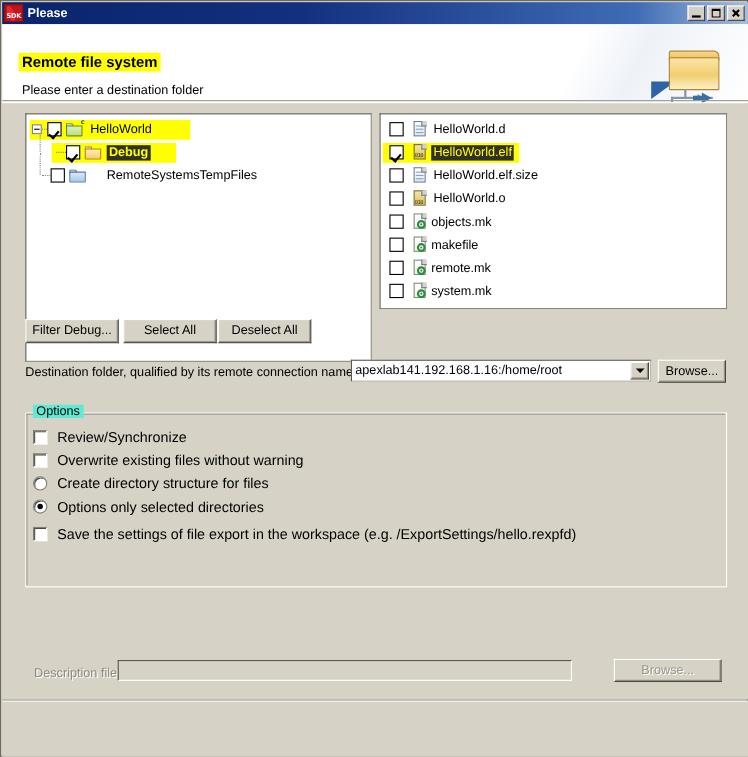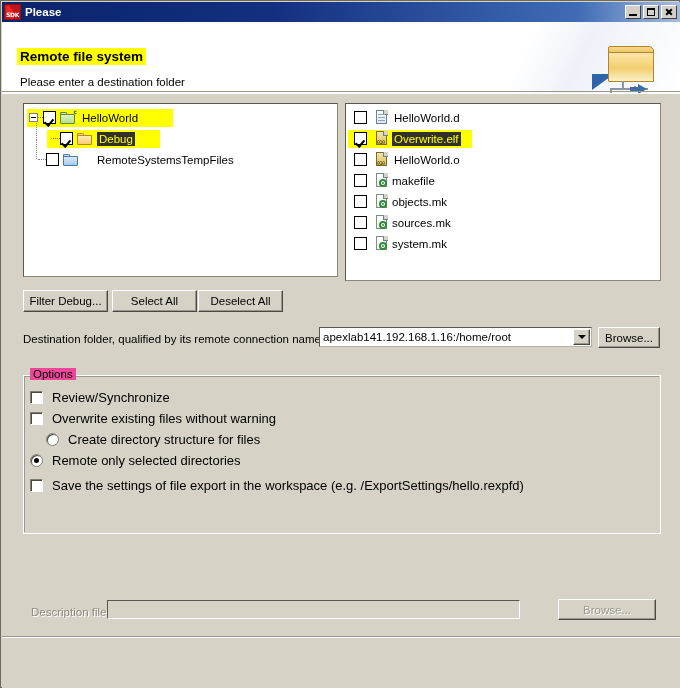--- a/index.html
+++ b/index.html
@@ -113,21 +113,21 @@
     position:absolute;left:1px;top:93px;width:678px;height:542px;
     background:#d6d2c6;
   }
   .panel{
     position:absolute;background:#fff;
     border:1px solid #8b8878;
     border-top-color:#5a5850;border-left-color:#5a5850;
     box-sizing:border-box;
     overflow:hidden;
   }
-  #tree-panel{left:21px;top:9px;width:315px;height:174px;}
+  #tree-panel{left:21px;top:9px;width:315px;height:226px;}
   #file-panel{left:343px;top:9px;width:316px;height:178px;}
 
   .row{position:relative;height:21px;display:flex;align-items:center;}
 
   
   .cbx{
     width:13px;height:13px;box-sizing:border-box;
     border:1px solid #000;background:#fff;
     position:relative;flex:0 0 auto;
   }
@@ -236,21 +236,21 @@
   .group{
     position:absolute;left:21px;top:281px;width:638px;height:159px;
     border:1px solid #ffffff;box-sizing:border-box;
   }
   .group-inner{
     position:absolute;left:0;top:0;right:1px;bottom:1px;
     border:1px solid #9b978d;border-right:none;border-bottom:none;
     box-sizing:border-box;
   }
   .group-title{
-    position:absolute;left:28px;top:274px;background:#ec4899;
+    position:absolute;left:28px;top:274px;background:#5eead4;
     padding:0 3px;font-size:11.5px;
   }
   .opt{position:absolute;display:flex;align-items:center;font-size:13px;}
   .opt .box{
     width:13px;height:13px;box-sizing:border-box;margin-right:9px;
     background:#fff;border:1px solid #7f7d74;
     border-right-color:#fff;border-bottom-color:#fff;
     box-shadow:inset 1px 1px 0 #4a4840;
     flex:0 0 auto;
   }
@@ -258,21 +258,21 @@
     width:13px;height:13px;box-sizing:border-box;margin-right:9px;
     background:#fff;border:1px solid #7f7d74;border-radius:50%;
     box-shadow:inset 1px 1px 0 #4a4840;position:relative;flex:0 0 auto;
   }
   .opt .radio.on:after{
     content:"";position:absolute;left:3px;top:3px;width:5px;height:5px;
     background:#000;border-radius:50%;
   }
   #opt0{left:28px;top:296px;}
   #opt1{left:28px;top:317px;text-align:center;}
-  #opt2{left:44px;top:338px;}
+  #opt2{left:28px;top:338px;}
   #opt3{left:28px;top:359px;}
   #opt4{left:28px;top:384px;}
 
   .desc-label{position:absolute;left:29px;top:512px;font-size:11.5px;color:#8f8b81;text-shadow:1px 1px 0 #fff;}
   .desc-field{
     position:absolute;left:105px;top:506px;width:413px;height:19px;
     background:#d6d2c6;border:1px solid #5a5850;
     border-right-color:#fff;border-bottom-color:#fff;box-sizing:border-box;
   }
   #btn-browse2{left:556px;top:505px;width:98px;height:21px;}
@@ -368,21 +368,21 @@
           <div style="width:4px;"></div>
           <div class="folder f-green" style="z-index:2;">
             <div class="f-tab"></div>
               <div class="f-body"></div>
               <div class="c-badge">c</div>
           </div>
           <div style="width:4px;"></div>
           <div class="lbl" style="z-index:2;">HelloWorld</div>
         </div>
 
-        <div class="row" style="padding-left:27px;">
+        <div class="row" style="padding-left:27px;font-weight:bold;">
           <div class="marker" style="left:23px;top:2px;width:113px;height:18px;"></div>
           <div class="dotline-v" style="left:12px;top:-10px;height:20px;"></div>
           <div class="dotline-h" style="width:9px;z-index:2;"></div>
           <div class="cbx checked" style="z-index:2;"></div>
           <div style="width:4px;"></div>
           <div class="folder f-orange" style="z-index:2;">
             <div class="f-tab"></div>
               <div class="f-body"></div>
           </div>
           <div style="width:4px;"></div>
@@ -425,23 +425,36 @@
         <div class="row">
           <div class="marker" style="left:-6px;top:2px;width:124px;height:18px;"></div>
           <div class="cbx checked" style="z-index:2;"></div>
           <div style="width:8px;"></div>
           <div class="ficon bin" style="z-index:2;">
             <div class="pg"></div>
               <div class="corner"></div>
               <div class="bits">010</div>
           </div>
           <div style="width:3px;"></div>
-          <div class="lbl sel" style="z-index:2;">Overwrite.elf</div>
-        </div>
-
+          <div class="lbl sel" style="z-index:2;">HelloWorld.elf</div>
+        </div>
+
+        <div class="row">
+          <div class="cbx"></div>
+          <div style="width:8px;"></div>
+          <div class="ficon doc">
+            <div class="pg"></div>
+              <div class="corner"></div>
+            <div class="ln" style="top:4px;"></div>
+              <div class="ln" style="top:7px;"></div>
+              <div class="ln" style="top:10px;"></div>
+          </div>
+          <div style="width:3px;"></div>
+          <div class="lbl">HelloWorld.elf.size</div>
+        </div>
 
         <div class="row">
           <div class="cbx"></div>
           <div style="width:8px;"></div>
           <div class="ficon bin">
             <div class="pg"></div>
               <div class="corner"></div>
               <div class="bits">010</div>
           </div>
           <div style="width:3px;"></div>
@@ -450,45 +463,45 @@
 
         <div class="row">
           <div class="cbx"></div>
           <div style="width:8px;"></div>
           <div class="ficon mk">
             <div class="pg"></div>
               <div class="corner"></div>
               <div class="dot"></div>
           </div>
           <div style="width:1px;"></div>
+          <div class="lbl">objects.mk</div>
+        </div>
+
+        <div class="row">
+          <div class="cbx"></div>
+          <div style="width:8px;"></div>
+          <div class="ficon mk">
+            <div class="pg"></div>
+              <div class="corner"></div>
+              <div class="dot"></div>
+          </div>
+          <div style="width:1px;"></div>
           <div class="lbl">makefile</div>
         </div>
 
         <div class="row">
           <div class="cbx"></div>
           <div style="width:8px;"></div>
           <div class="ficon mk">
             <div class="pg"></div>
               <div class="corner"></div>
               <div class="dot"></div>
           </div>
           <div style="width:1px;"></div>
-          <div class="lbl">objects.mk</div>
-        </div>
-
-        <div class="row">
-          <div class="cbx"></div>
-          <div style="width:8px;"></div>
-          <div class="ficon mk">
-            <div class="pg"></div>
-              <div class="corner"></div>
-              <div class="dot"></div>
-          </div>
-          <div style="width:1px;"></div>
-          <div class="lbl">sources.mk</div>
+          <div class="lbl">remote.mk</div>
         </div>
 
         <div class="row">
           <div class="cbx"></div>
           <div style="width:8px;"></div>
           <div class="ficon mk">
             <div class="pg"></div>
               <div class="corner"></div>
               <div class="dot"></div>
           </div>
@@ -524,21 +537,21 @@
     <div class="opt" id="opt1">
       <div class="box"></div>
       <span>Overwrite existing files without warning</span>
     </div>
     <div class="opt" id="opt2">
       <div class="radio"></div>
       <span>Create directory structure for files</span>
     </div>
     <div class="opt" id="opt3">
       <div class="radio on"></div>
-      <span>Remote only selected directories</span>
+      <span>Options only selected directories</span>
     </div>
     <div class="opt" id="opt4">
       <div class="box"></div>
       <span>Save the settings of file export in the workspace (e.g. /ExportSettings/hello.rexpfd)</span>
     </div>
 
     <div class="desc-label">Description file:</div>
     <div class="desc-field"></div>
     <div class="btn disabled" id="btn-browse2">Browse...</div>
 

